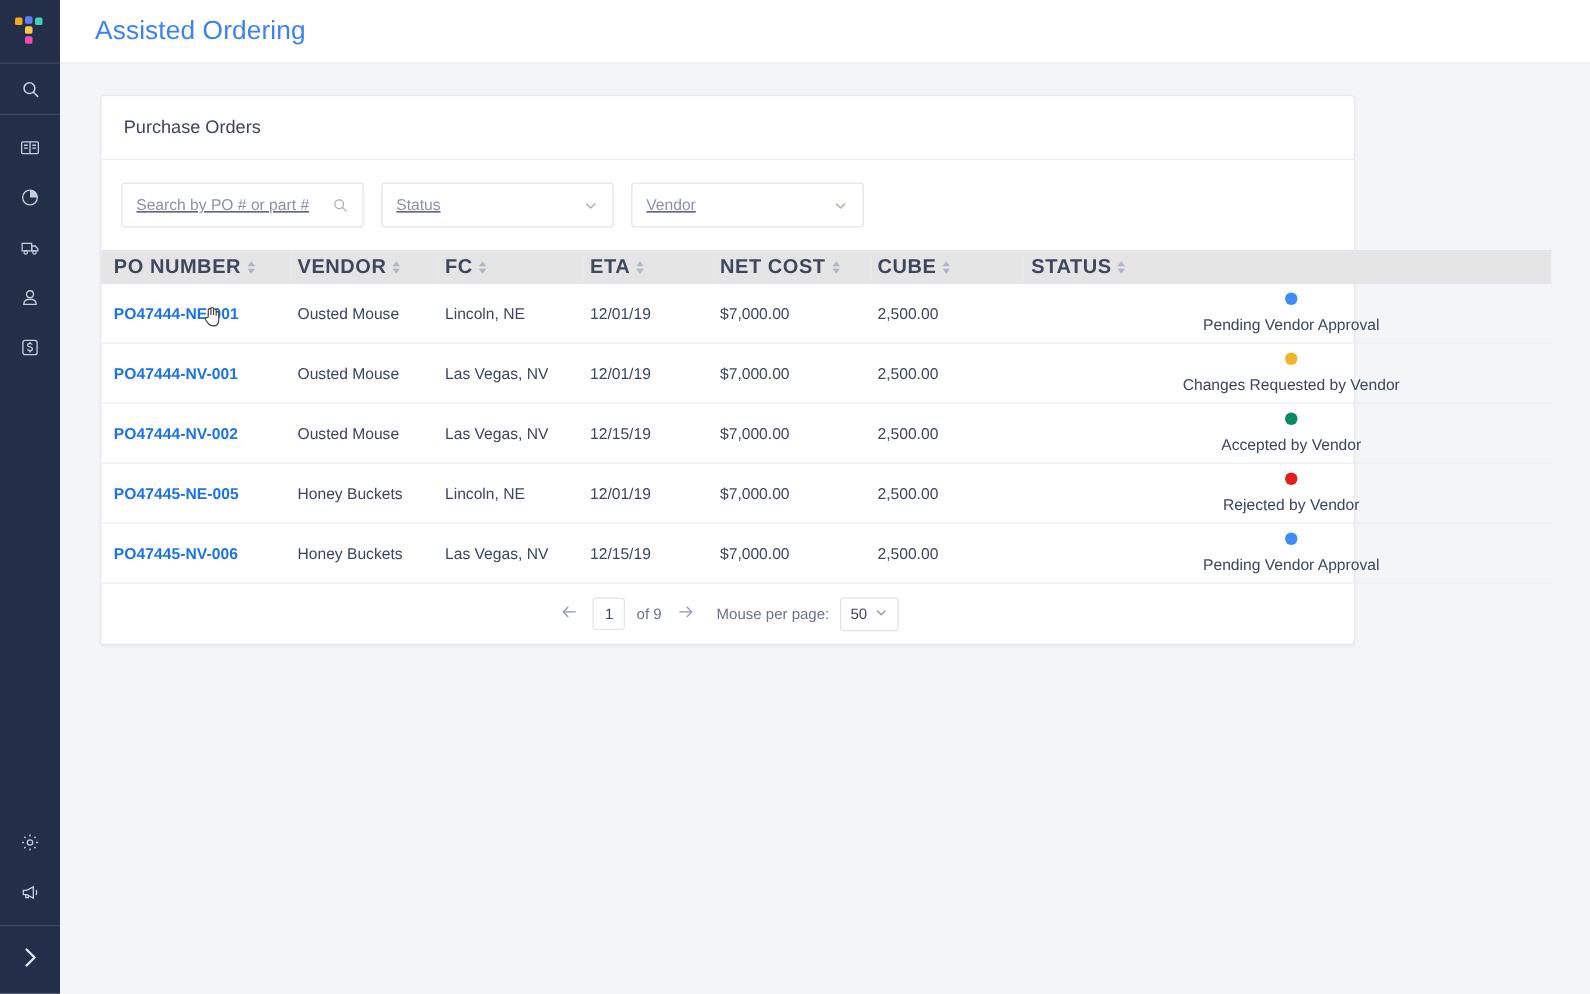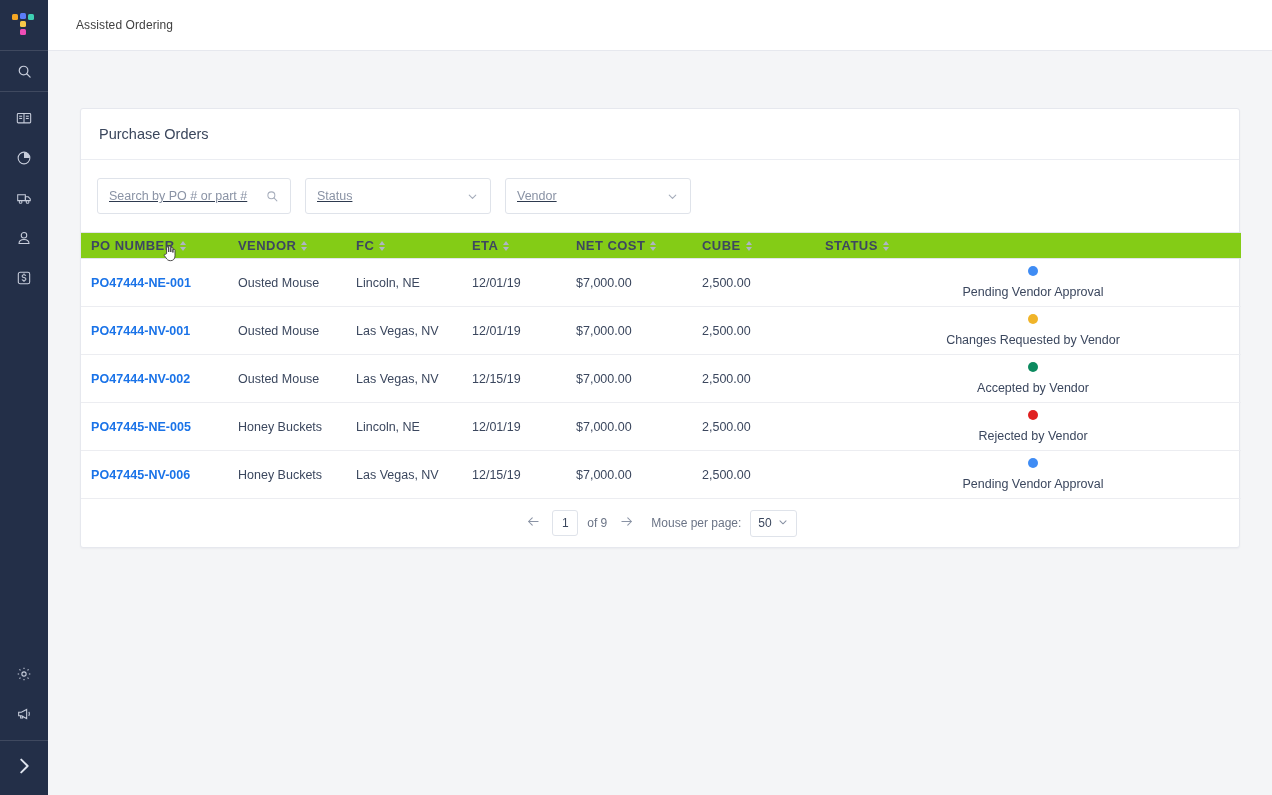--- a/index.html
+++ b/index.html
@@ -84,42 +84,41 @@
     position: absolute;
     left: 48px; top: 0;
     width: 1224px; height: 51px;
     background: #ffffff;
     border-bottom: 1px solid #e6e8ee;
     display: flex;
     align-items: center;
   }
   .page-title {
     margin-left: 28px;
-    font-size: 12px;
-    color: #404040;
+    font-size: 21px;
+    color: #3b82f6;
     letter-spacing: .1px;
   }
 
   
   .content {
     position: absolute;
     left: 48px; top: 51px;
     width: 1224px; height: 744px;
     background: #f4f5f7;
   }
 
   .card {
     position: absolute;
     left: 32px; top: 25px;
-    width: 1160px;
+    width: 1004px;
     background: #ffffff;
     border: 1px solid #e6e8ee;
     border-radius: 3px;
     box-shadow: 0 1px 2px rgba(16,24,40,0.04);
-    margin-top: 32px;
   }
 
   .card-head {
     height: 51px;
     display: flex;
     align-items: center;
     padding: 0 18px;
     border-bottom: 1px solid #ebedf2;
   }
   .card-title {
@@ -153,23 +152,23 @@
   .field .txt { flex: 1 1 auto; white-space: nowrap; overflow: hidden; }
   .field .ico { color: #a6adbb; display: flex; align-items: center; }
 
   
   table {
     width: 100%;
     border-collapse: collapse;
     table-layout: fixed;
   }
   thead th {
-    background: #84cc16;
+    background: #e5e5e5;
     height: 26px;
-    font-size: 13px;
+    font-size: 16px;
     font-weight: bold;
     letter-spacing: .45px;
     color: #3d4760;
     text-align: left;
     padding: 0;
     vertical-align: middle;
     border-top: 1px solid #e2e5ec;
     border-bottom: 1px solid #e2e5ec;
   }
   thead th .hcell {

